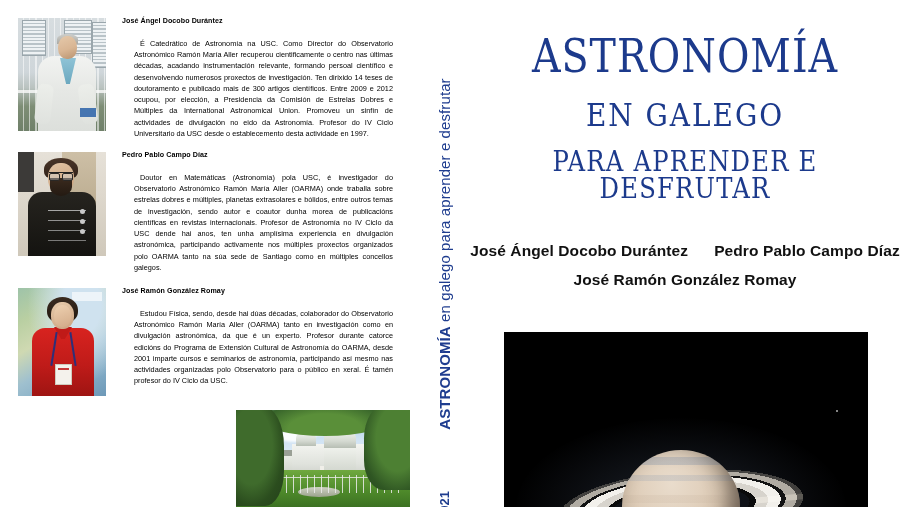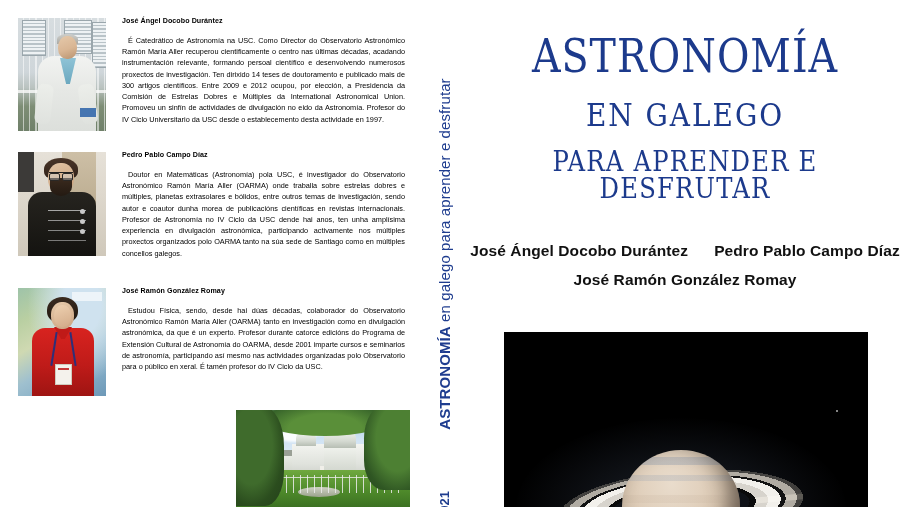--- a/index.html
+++ b/index.html
@@ -66,21 +66,21 @@
     letter-spacing: 0.08px;
     margin: 0 0 9px 0;
     line-height: 1.1;
   }
   .bio-text {
     font-size: 7.3px;
     line-height: 1.545;
     color: #000000;
     text-align: justify;
     text-justify: inter-word;
-    margin: 0;
+    margin: 12px;
     text-indent: 6px;
     hyphens: none;
   }
 
   
   .photo-docobo {
     position: absolute;
     inset: 0;
     background:
       

